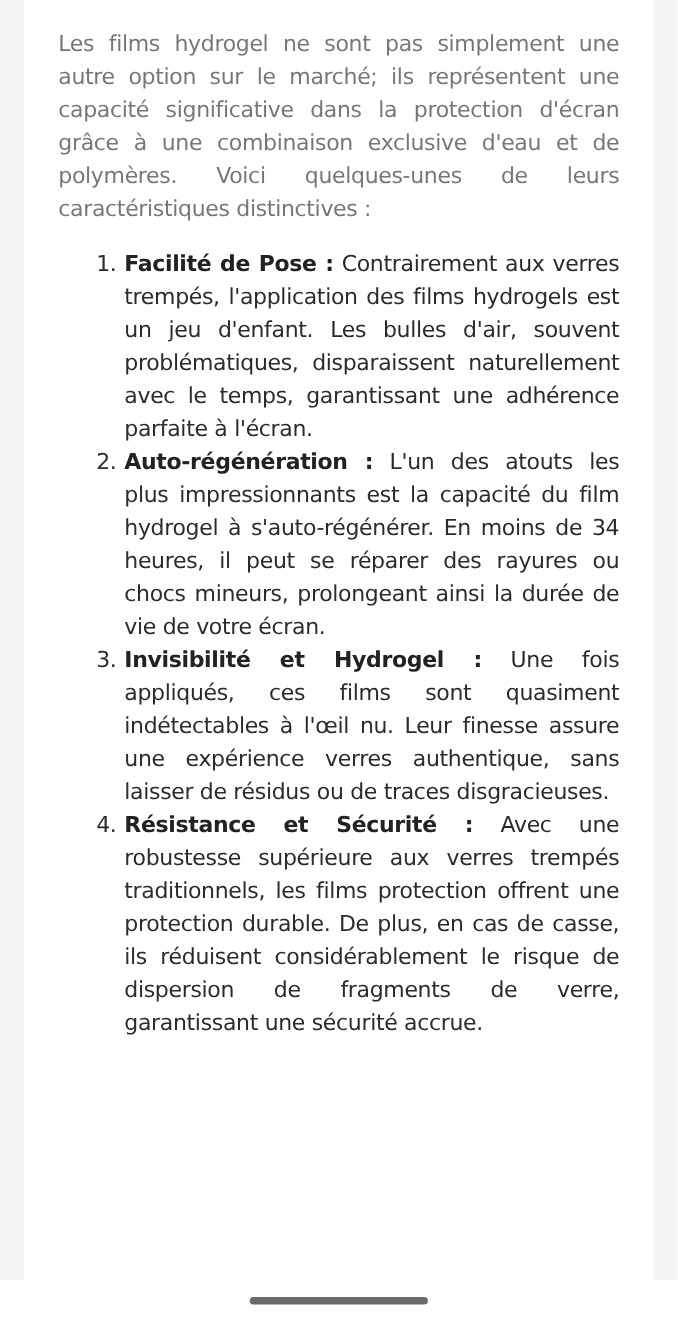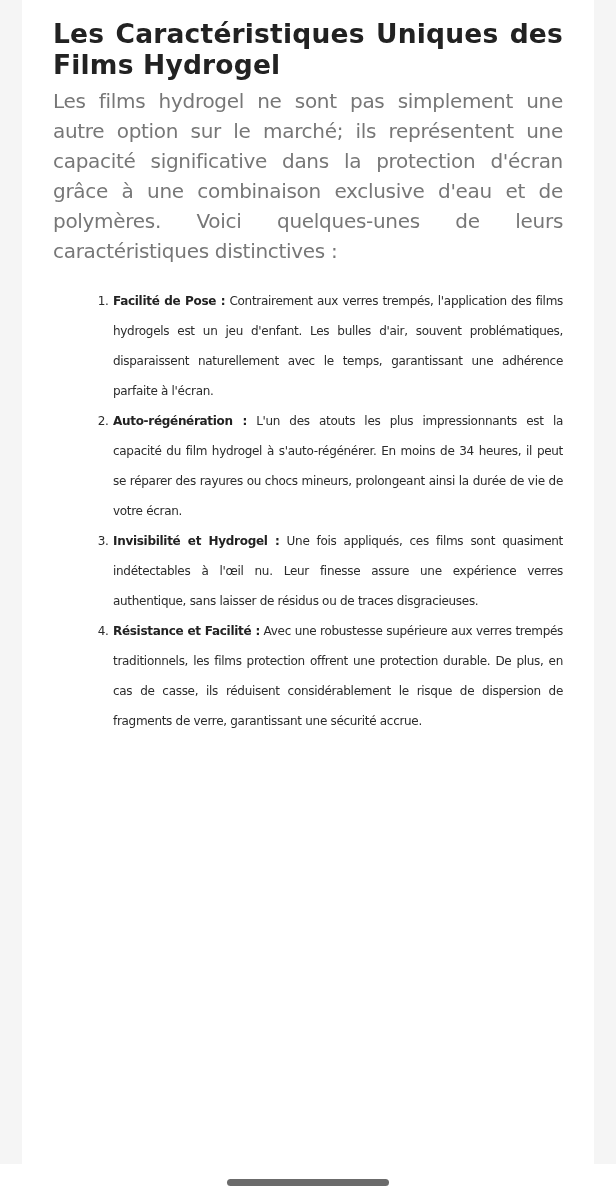--- a/index.html
+++ b/index.html
@@ -36,21 +36,21 @@
     margin: 6px 0 0 0;
     font-size: 20px;
     line-height: 30px;
     color: #777777;
     text-align: justify;
     letter-spacing: -0.3px;
   }
   ol {
     margin: 20px 0 0 0;
     padding: 0 0 0 59px;
-    font-size: 12px;
+    font-size: 20px;
     line-height: 30px;
     color: #2b2b2b;
     text-align: justify;
     letter-spacing: -0.3px;
   }
   ol li { padding-left: 1px; }
   ol li::marker { color: #2b2b2b; }
   .term { font-weight: bold; color: #222222; }
   .home-bar {
     position: absolute;
@@ -59,25 +59,24 @@
     border-radius: 4px;
     background: #6b6b6b;
   }
 </style>
 </head>
 <body>
 
 <div class="viewport">
   <div class="card">
     <div class="content">
-      <h2>Les Caractéristiques Uniques des Films Hydrogel</h2>
       <p class="intro">Les films hydrogel ne sont pas simplement une autre option sur le marché; ils représentent une capacité significative dans la protection d'écran grâce à une combinaison exclusive d'eau et de polymères. Voici quelques-unes de leurs caractéristiques distinctives :</p>
       <ol>
         <li><span class="term">Facilité de Pose :</span><span> Contrairement aux verres trempés, l'application des films hydrogels est un jeu d'enfant. Les bulles d'air, souvent problématiques, disparaissent naturellement avec le temps, garantissant une adhérence parfaite à l'écran.</span></li>
         <li><span class="term">Auto-régénération :</span><span> L'un des atouts les plus impressionnants est la capacité du film hydrogel à s'auto-régénérer. En moins de 34 heures, il peut se réparer des rayures ou chocs mineurs, prolongeant ainsi la durée de vie de votre écran.</span></li>
         <li><span class="term">Invisibilité et Hydrogel :</span><span> Une fois appliqués, ces films sont quasiment indétectables à l'œil nu. Leur finesse assure une expérience verres authentique, sans laisser de résidus ou de traces disgracieuses.</span></li>
-        <li><span class="term">Résistance et Facilité :</span><span> Avec une robustesse supérieure aux verres trempés traditionnels, les films protection offrent une protection durable. De plus, en cas de casse, ils réduisent considérablement le risque de dispersion de fragments de verre, garantissant une sécurité accrue.</span></li>
+        <li><span class="term">Résistance et Sécurité :</span><span> Avec une robustesse supérieure aux verres trempés traditionnels, les films protection offrent une protection durable. De plus, en cas de casse, ils réduisent considérablement le risque de dispersion de fragments de verre, garantissant une sécurité accrue.</span></li>
       </ol>
     </div>
   </div>
 </div>
 
 <div class="home-bar"></div>
 
 </body></html>

